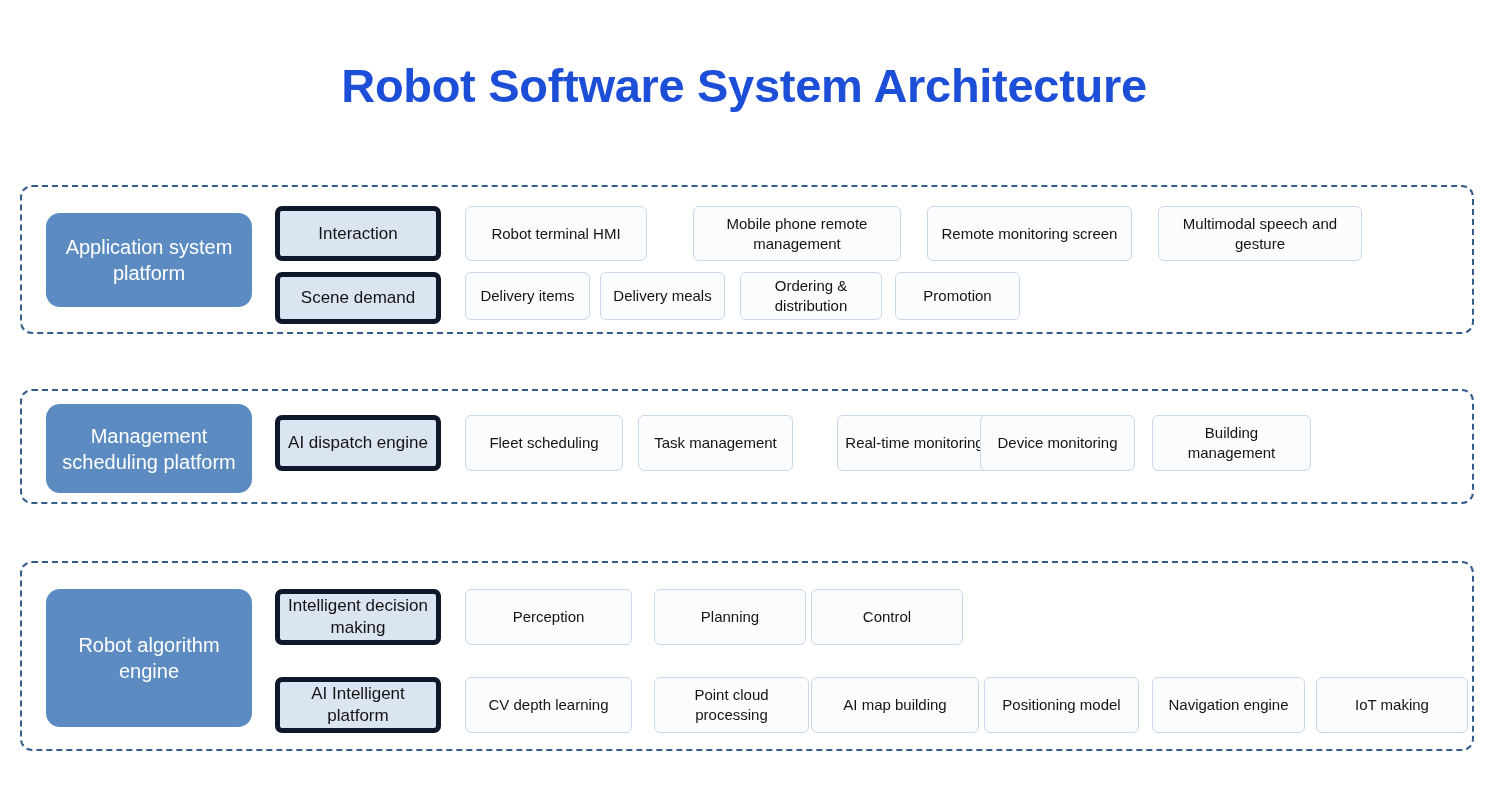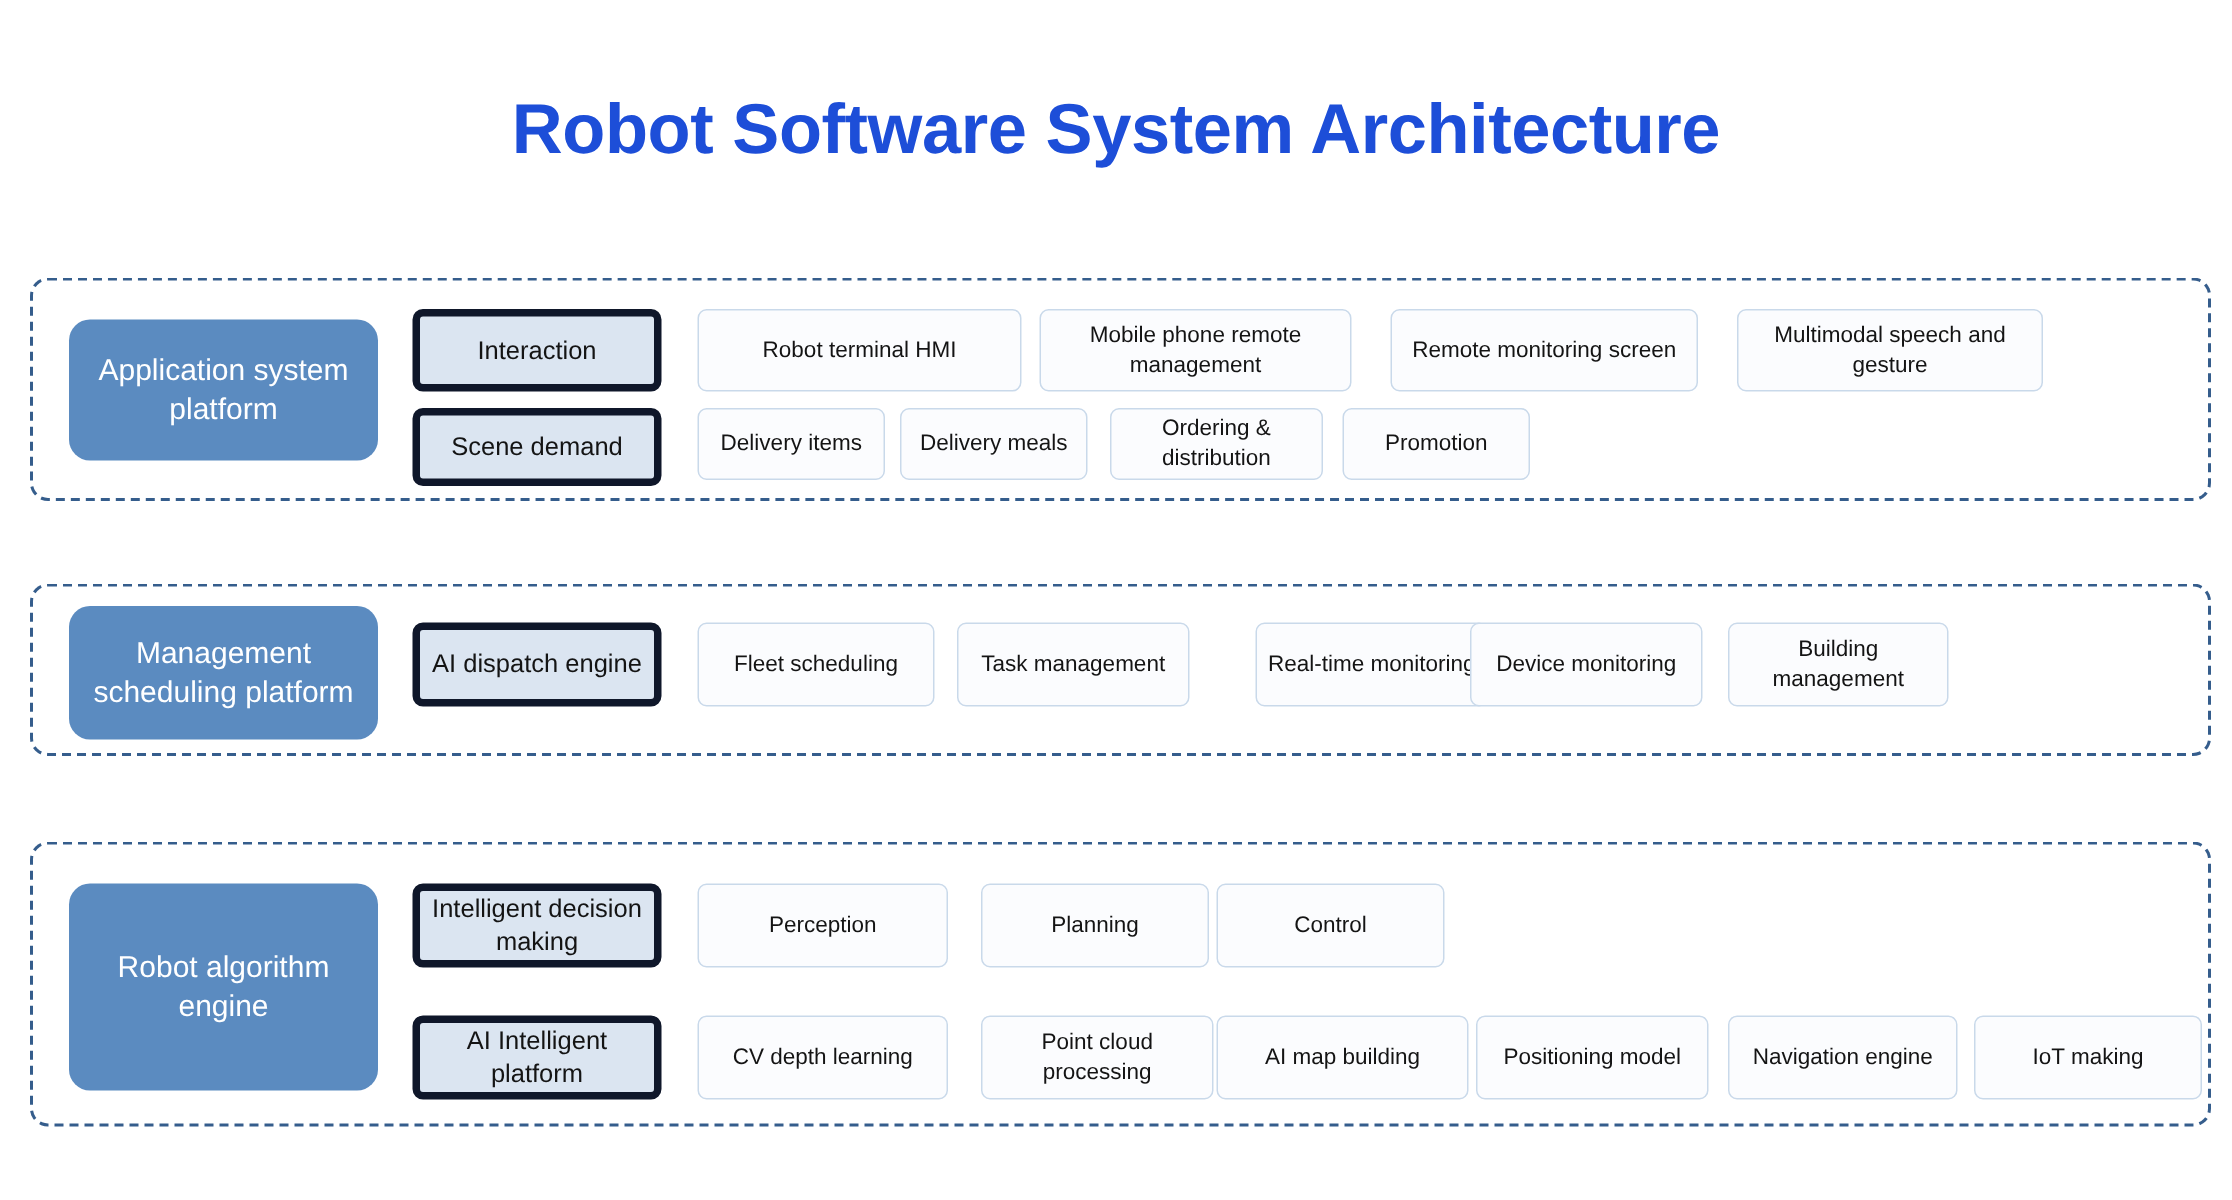--- a/index.html
+++ b/index.html
@@ -98,38 +98,38 @@
     font-size: 15px;
     line-height: 20px;
     color: #141414;
     padding: 0 6px;
   }
 
   
   #cat-interaction   { left: 253px; top: 19px; width: 166px; height: 55px; }
   #cat-scene-demand  { left: 253px; top: 85px; width: 166px; height: 52px; }
 
-  #app-r1-0 { left: 443px;  top: 19px; width: 216px; height: 55px; }
+  #app-r1-0 { left: 443px;  top: 19px; width: 182px; height: 55px; }
   #app-r1-1 { left: 671px;  top: 19px; width: 208px; height: 55px; }
   #app-r1-2 { left: 905px;  top: 19px; width: 205px; height: 55px; }
   #app-r1-3 { left: 1136px; top: 19px; width: 204px; height: 55px; }
 
   #app-r2-0 { left: 443px;  top: 85px; width: 125px; height: 48px; }
   #app-r2-1 { left: 578px;  top: 85px; width: 125px; height: 48px; }
   #app-r2-2 { left: 718px;  top: 85px; width: 142px; height: 48px; }
   #app-r2-3 { left: 873px;  top: 85px; width: 125px; height: 48px; }
 
   
   #cat-ai-dispatch { left: 253px; top: 24px; width: 166px; height: 56px; }
 
   #mgmt-0 { left: 443px;  top: 24px; width: 158px; height: 56px; }
   #mgmt-1 { left: 616px;  top: 24px; width: 155px; height: 56px; }
   #mgmt-2 { left: 786px;  top: 24px; width: 155px; height: 56px; margin-left: 29px; }
   #mgmt-3 { left: 958px;  top: 24px; width: 155px; height: 56px; }
-  #mgmt-4 { left: 1130px; top: 24px; width: 147px; height: 56px; }
+  #mgmt-4 { left: 1130px; top: 24px; width: 159px; height: 56px; }
 
   
   #cat-intelligent-decision { left: 253px; top: 26px;  width: 166px; height: 56px; }
   #cat-ai-platform          { left: 253px; top: 114px; width: 166px; height: 56px; }
 
   #alg-r1-0 { left: 443px; top: 26px; width: 167px; height: 56px; }
   #alg-r1-1 { left: 632px; top: 26px; width: 152px; height: 56px; }
   #alg-r1-2 { left: 789px; top: 26px; width: 152px; height: 56px; }
 
   #alg-r2-0 { left: 443px;  top: 114px; width: 167px; height: 56px; }

